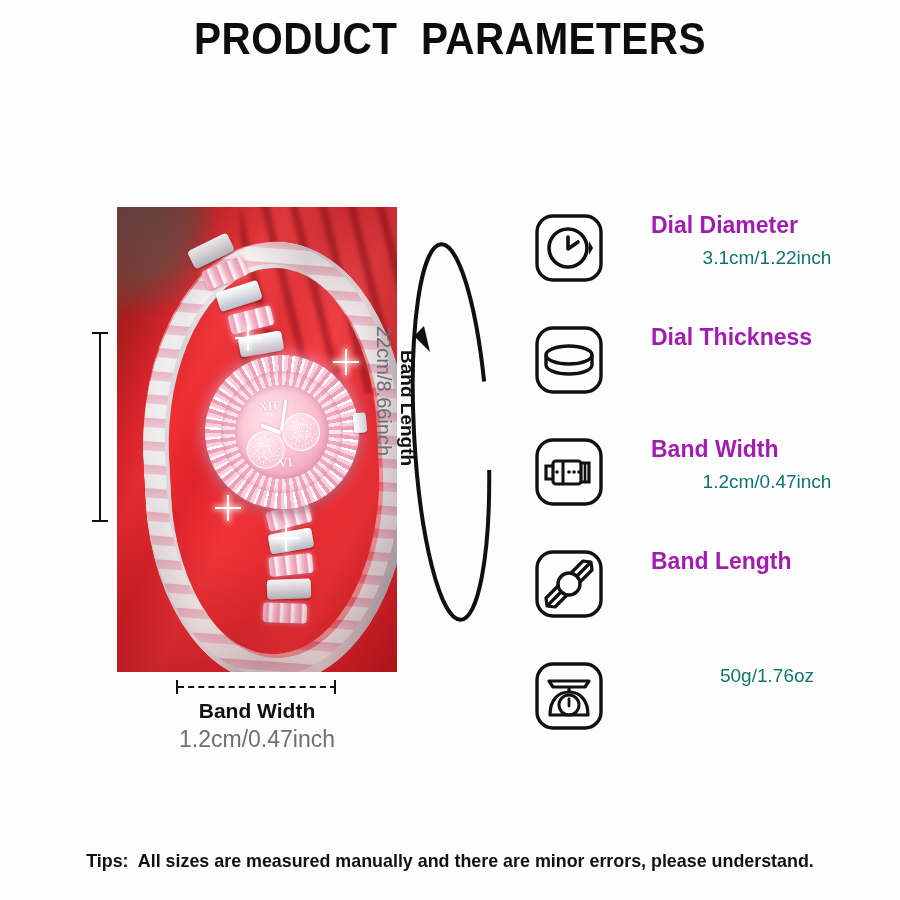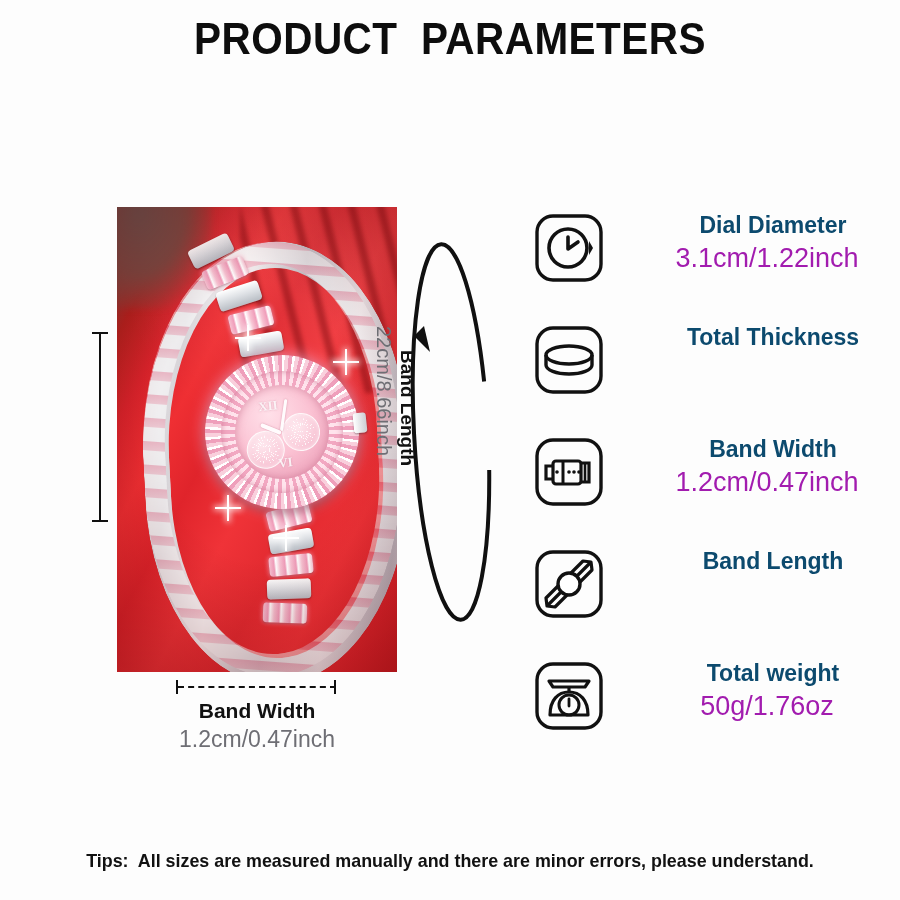--- a/index.html
+++ b/index.html
@@ -353,28 +353,28 @@
   }
   .spec-text {
     position: absolute;
     left: 118px;
     top: -2px;
     width: 244px;
   }
   .spec-label {
     font-size: 23px;
     font-weight: bold;
-    color: #0c4a6e;
+    color: #a21caf;
     line-height: 30px;
     white-space: nowrap;
-    text-align: center;
+    text-align: left;
   }
   .spec-value {
-    font-size: 27px;
-    color: #a21caf;
+    font-size: 19px;
+    color: #0f766e;
     line-height: 36px;
     white-space: nowrap;
     margin-left: -12px;
     text-align: center;
   }
 
   
   #footer-tip {
     position: absolute;
     left: 0;
@@ -483,21 +483,21 @@
 
   <div class="spec-row">
     <div class="spec-icon">
       <svg width="72" height="72" viewBox="0 0 72 72">
         <rect x="4" y="4" width="64" height="64" rx="16" ry="16" fill="none" stroke="#111" stroke-width="3.4"></rect>
         <ellipse cx="36" cy="31" rx="23" ry="9" fill="none" stroke="#111" stroke-width="3.4"></ellipse>
         <path d="M13 31 L13 41 A23 9 0 0 0 59 41 L59 31" fill="none" stroke="#111" stroke-width="3.4"></path>
       </svg>
     </div>
     <div class="spec-text">
-      <div class="spec-label">Total Thickness</div>
+      <div class="spec-label">Dial Thickness</div>
     </div>
   </div>
 
   <div class="spec-row">
     <div class="spec-icon">
       <svg width="72" height="72" viewBox="0 0 72 72">
         <rect x="4" y="4" width="64" height="64" rx="16" ry="16" fill="none" stroke="#111" stroke-width="3.4"></rect>
         <rect x="20" y="25" width="28" height="23" rx="3" fill="none" stroke="#111" stroke-width="3.2"></rect>
         <path d="M20 30 L13 30 L13 43 L20 43" fill="none" stroke="#111" stroke-width="3.2"></path>
         <path d="M48 27 L56 27 L56 46 L48 46" fill="none" stroke="#111" stroke-width="3.2"></path>
@@ -534,20 +534,19 @@
       <svg width="72" height="72" viewBox="0 0 72 72">
         <rect x="4" y="4" width="64" height="64" rx="16" ry="16" fill="none" stroke="#111" stroke-width="3.4"></rect>
         <path d="M16 21 L56 21 L52 27 L20 27 Z" fill="none" stroke="#111" stroke-width="3.2" stroke-linejoin="round"></path>
         <line x1="36" y1="27" x2="36" y2="32" stroke="#111" stroke-width="3.2"></line>
         <path d="M17 55 C17 40 25 32 36 32 C47 32 55 40 55 55 Z" fill="none" stroke="#111" stroke-width="3.2" stroke-linejoin="round"></path>
         <circle cx="36" cy="45" r="10" fill="none" stroke="#111" stroke-width="3"></circle>
         <line x1="36" y1="39" x2="36" y2="46" stroke="#111" stroke-width="2.8" stroke-linecap="round"></line>
       </svg>
     </div>
     <div class="spec-text">
-      <div class="spec-label">Total weight</div>
       <div class="spec-value">50g/1.76oz</div>
     </div>
   </div>
 
 </div>
 
 <div id="footer-tip">Tips:  All sizes are measured manually and there are minor errors, please understand.</div>
 
 </body></html>

